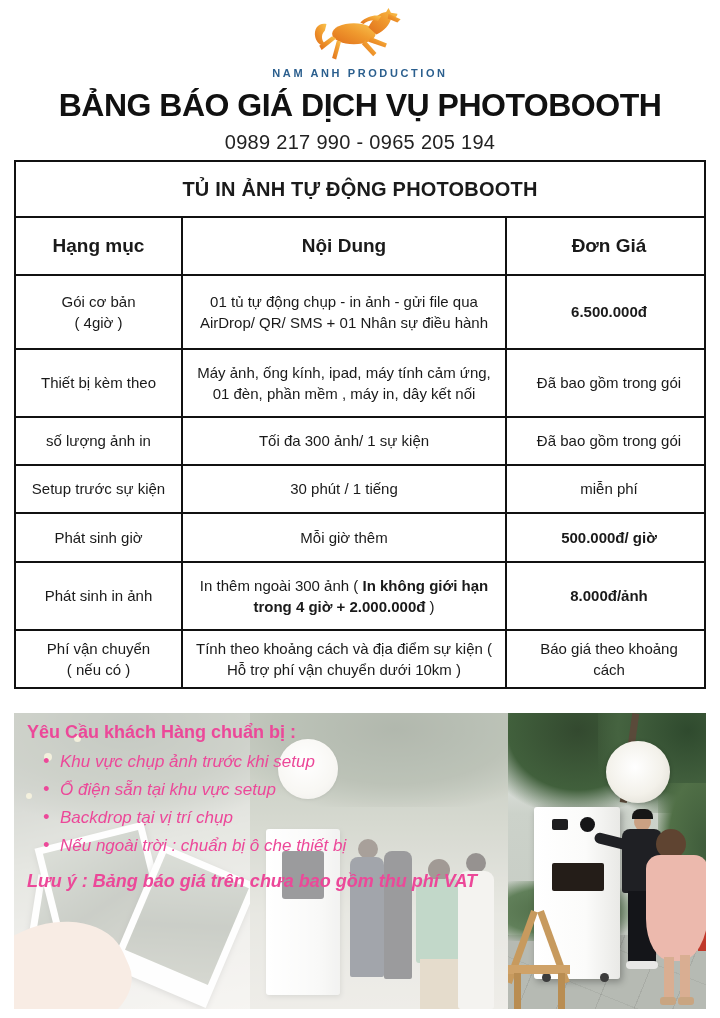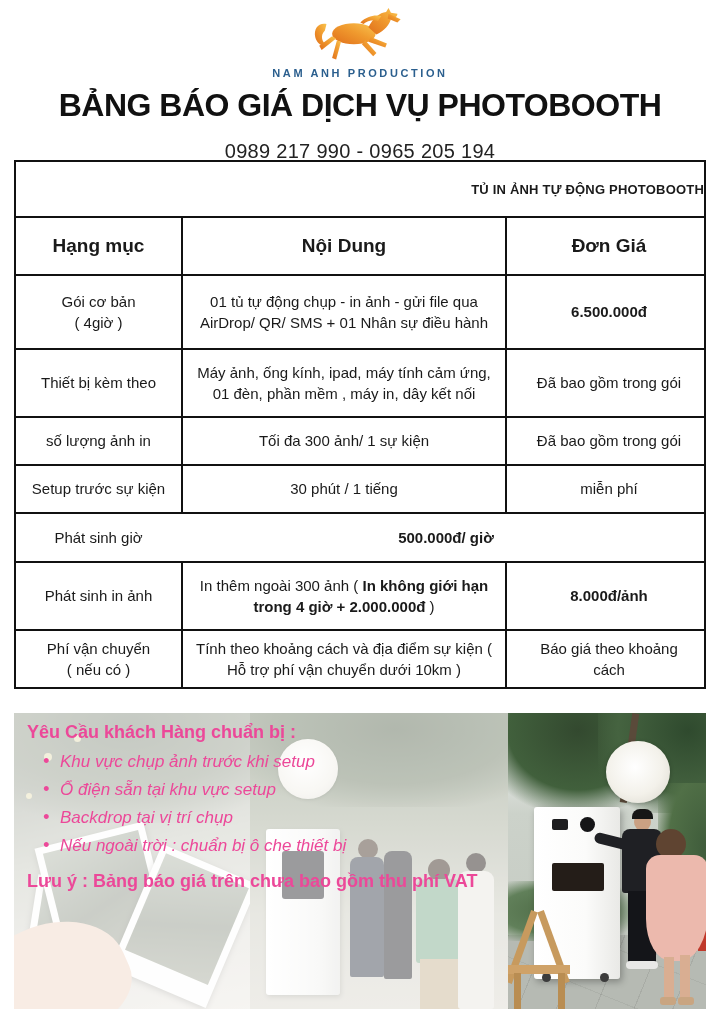--- a/index.html
+++ b/index.html
@@ -5,29 +5,29 @@
   html,body{margin:0;padding:0;background:#ffffff;}
   .page{position:relative;width:720px;height:1018px;background:#fff;overflow:hidden;
         font-family:"Liberation Sans","DejaVu Sans",sans-serif;color:#1a1a1a;}
 
   
   .header{position:absolute;left:0;top:0;width:100%;text-align:center;}
   .logo-wrap{margin-top:8px;height:58px;}
   .logo-wrap svg{height:58px;}
   .brand{color:#2b5f8e;font-weight:bold;font-size:11px;letter-spacing:2.6px;margin-top:1px;}
   .title{font-size:32px;font-weight:bold;letter-spacing:-0.5px;margin:8px 0 0;color:#111;}
-  .phone{font-size:20px;margin-top:16px;color:#222;letter-spacing:0.3px;}
+  .phone{font-size:20px;margin-top:7px;color:#222;letter-spacing:0.3px;}
 
   
   .price-table{position:absolute;left:14px;top:160px;width:692px;border:2px solid #111;
                box-sizing:border-box;background:#fff;}
   .t-row{display:flex;border-top:2px solid #111;box-sizing:border-box;}
   .t-row:first-child{border-top:none;}
-  .t-caption{height:54px;display:flex;align-items:center;justify-content:flex-end;
-             font-weight:bold;font-size:13px;letter-spacing:0.2px;}
+  .t-caption{height:54px;display:flex;align-items:center;justify-content:center;
+             font-weight:bold;font-size:20px;letter-spacing:0.2px;}
   .cell{display:flex;flex-direction:column;align-items:center;justify-content:center;
         text-align:center;box-sizing:border-box;padding:4px 10px;font-size:15px;line-height:1.42;}
   .c1{width:165px;}
   .c2{width:326px;border-left:2px solid #111;border-right:2px solid #111;display:block;
       padding-top:0;padding-bottom:0;}
   .c2 .vcenter{display:flex;height:100%;align-items:center;justify-content:center;}
   .c2 .txt{display:inline;}
   .c3{flex:1;padding-left:17px;}
   .t-head .cell{font-weight:bold;font-size:19px;}
   .price-bold{font-weight:bold;}
@@ -115,21 +115,21 @@
   .chair-b2{left:42px;top:196px;width:7px;height:76px;background:#c79a5e;transform:rotate(-20deg);}
   .chair-seat{left:0px;top:252px;width:62px;height:9px;background:#cfa268;}
   .chair-leg{width:7px;height:36px;background:#b98d52;top:260px;}
 
   
   .notes{position:absolute;left:27px;top:722px;width:470px;z-index:5;color:#ec4899;}
   .notes-title{font-weight:bold;font-size:18px;}
   .notes ul{list-style:none;margin:9px 0 0;padding:0 0 0 16px;font-style:italic;}
   .notes li{font-size:17px;margin-bottom:8px;position:relative;padding-left:17px;}
   .notes li::before{content:"\2022";position:absolute;left:0;top:-1px;font-size:18px;}
-  .vat-note{font-weight:bold;font-size:18px;margin-top:15px;}
+  .vat-note{font-weight:bold;font-size:18px;margin-top:15px;font-style:italic;}
 </style>
 </head>
 <body>
 
 <div class="page">
 
   <div class="header">
     <div class="logo-wrap">
       <svg viewBox="0 0 120 72" aria-hidden="true">
         <defs>
@@ -226,20 +226,27 @@
           <span class="txt">30 phút / 1 tiếng</span><b class="txt"></b><span class="txt"></span>
         </span>
           </div>
       </div>
       <div class="cell c3">miễn phí</div>
     </div>
 
     <div class="t-row" style="height:49px">
       <div class="cell c1">
         <span class="line">Phát sinh giờ</span>
+      </div>
+      <div class="cell c2">
+        <div class="vcenter">
+            <span>
+          <span class="txt">Mỗi giờ thêm</span><b class="txt"></b><span class="txt"></span>
+        </span>
+          </div>
       </div>
       <div class="cell c3 price-bold">500.000đ/ giờ</div>
     </div>
 
     <div class="t-row" style="height:68px">
       <div class="cell c1">
         <span class="line">Phát sinh in ảnh</span>
       </div>
       <div class="cell c2">
         <div class="vcenter">

